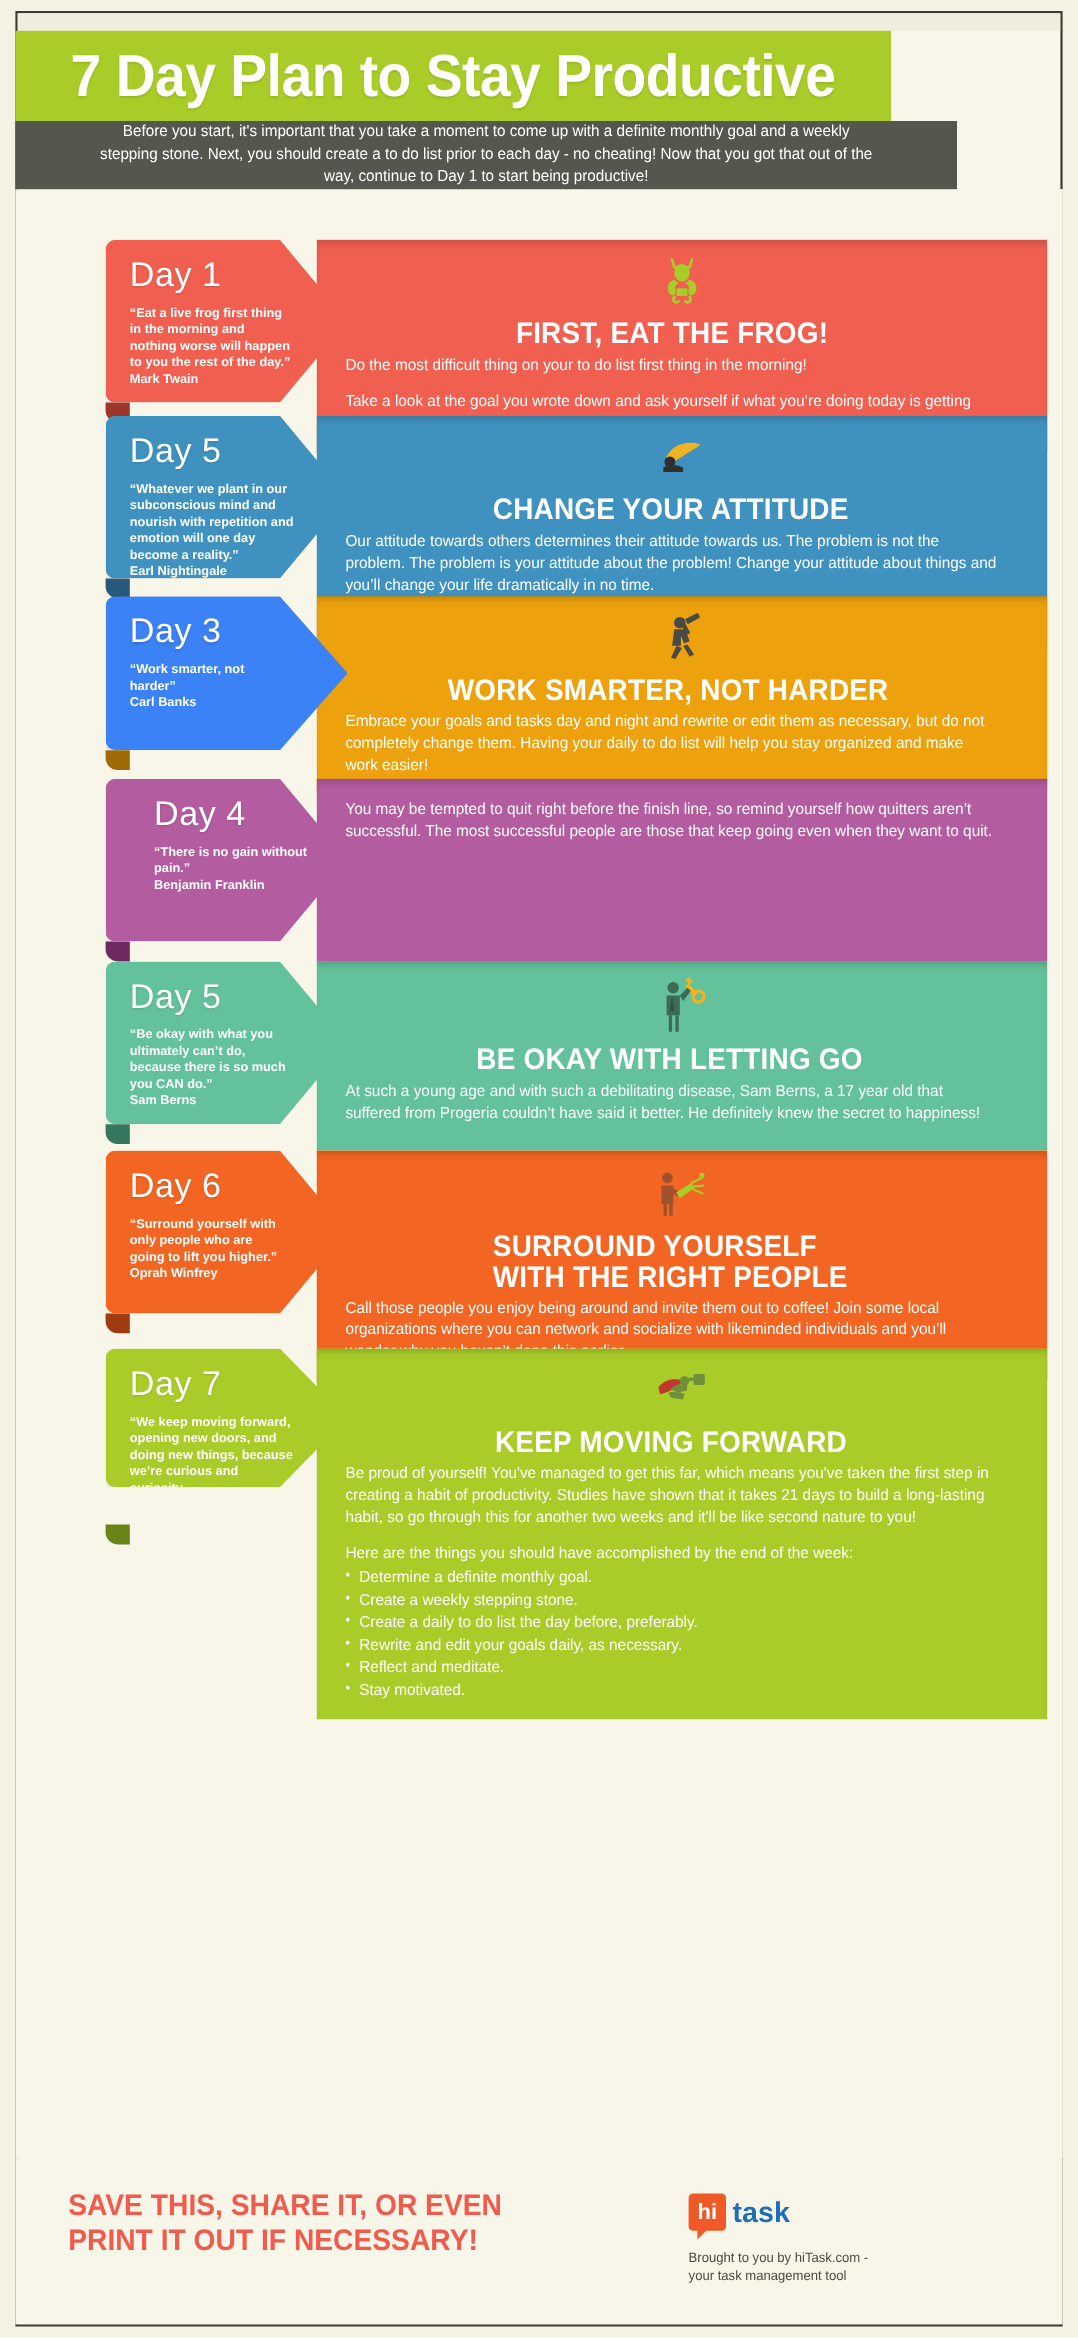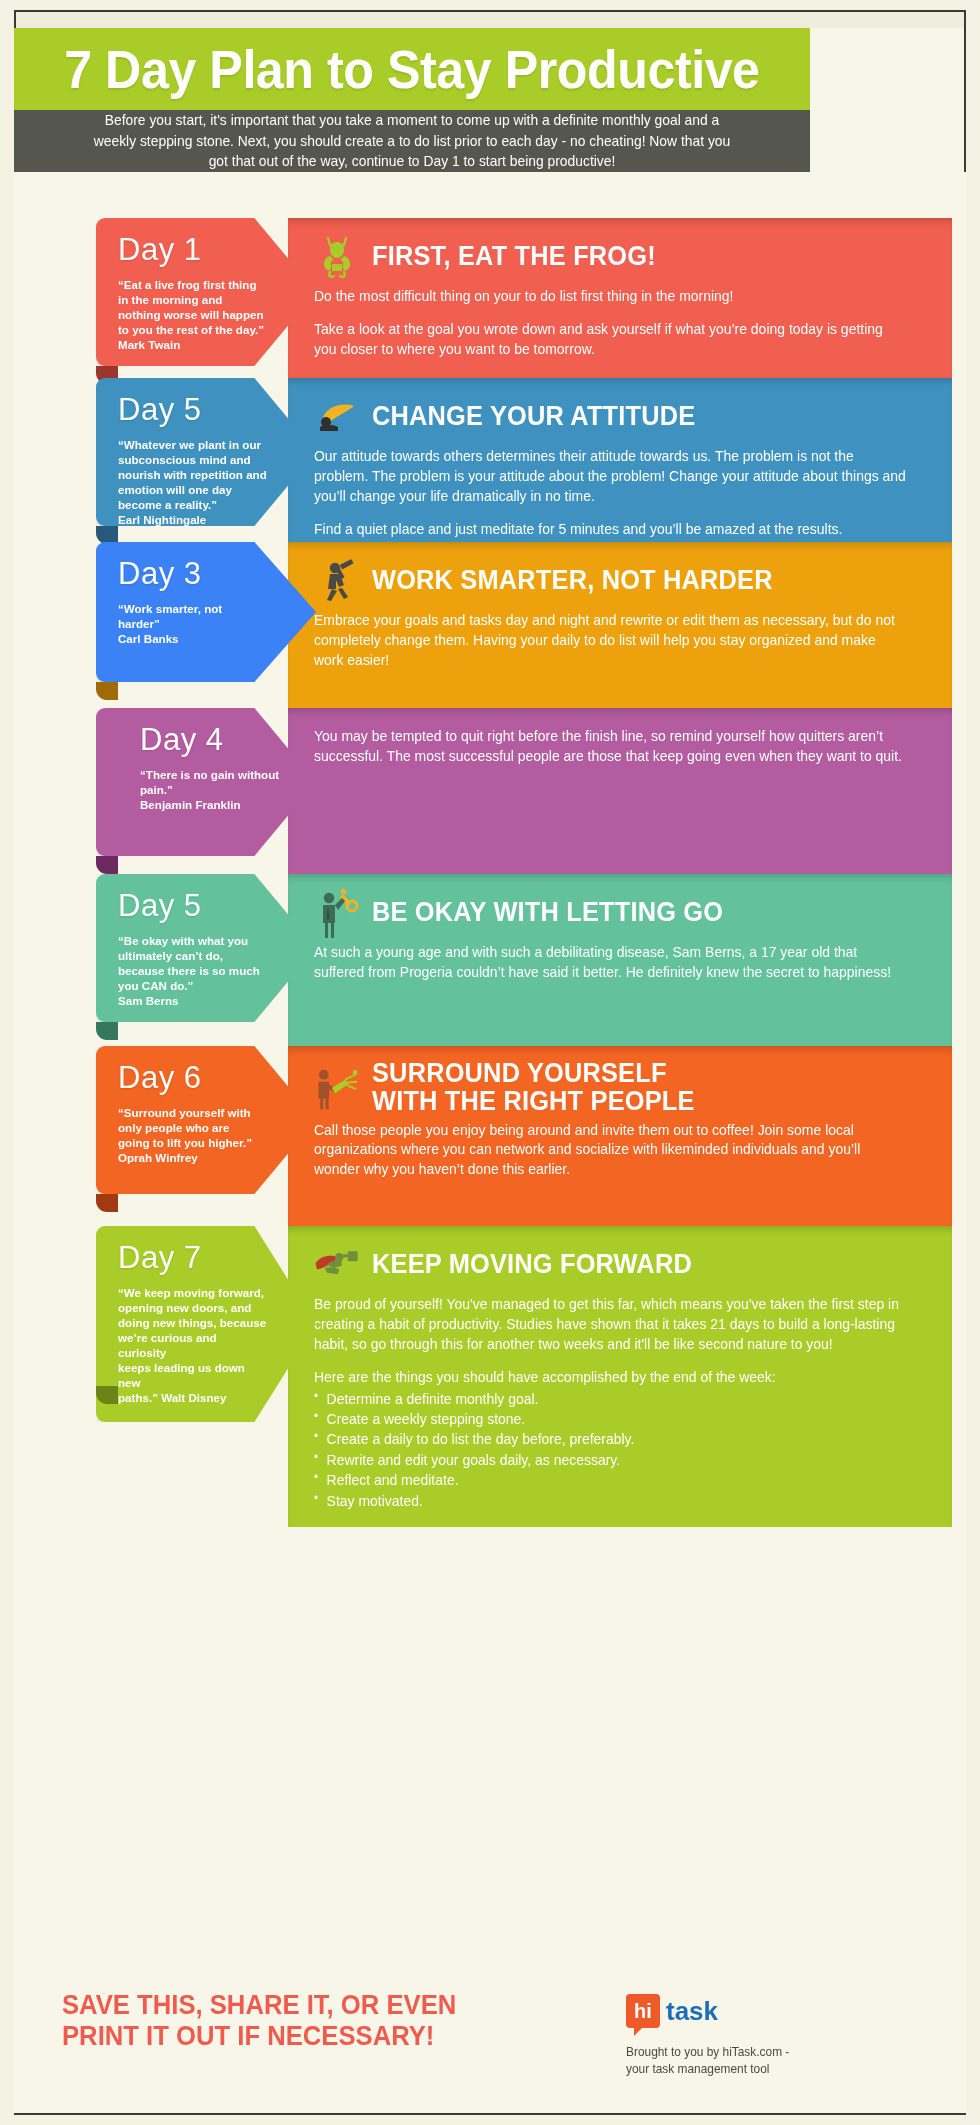--- a/index.html
+++ b/index.html
@@ -46,21 +46,21 @@
     font-weight: bold;
     color: #ffffff;
     letter-spacing: -0.5px;
     transform: scaleX(0.93);
     text-shadow: 0 2px 2px rgba(0,0,0,0.10);
     white-space: nowrap;
   }
   .intro-band {
     position: absolute;
     left: 14px; top: 110px;
-    width: 796px; height: 62px;
+    width: 856px; height: 62px;
     background: #55564e;
     display: flex;
     align-items: center;
     justify-content: center;
     padding: 0 52px;
   }
   .intro-band p {
     color: #ffffff;
     font-size: 14.6px;
     line-height: 1.42;
@@ -87,20 +87,21 @@
     width: 664px;
     padding: 14px 26px 16px 26px;
     color: #ffffff;
     box-shadow: inset 0 7px 9px -5px rgba(0,0,0,0.22);
   }
   .content-head {
     display: flex;
     align-items: center;
     gap: 12px;
     min-height: 44px;
+    flex-direction: column;
   }
   .content-head .icon-box {
     width: 46px; height: 50px;
     flex: 0 0 46px;
     display: flex; align-items: center; justify-content: center;
   }
   .content-head h2 {
     font-family: "Liberation Sans Narrow", "Liberation Sans", sans-serif;
     font-size: 27px;
     font-weight: bold;
@@ -433,21 +434,21 @@
         <p class="content-body">Here are the things you should have accomplished by the end of the week:</p>
         <ul class="content-list">
           <li>Determine a definite monthly goal.</li>
           <li>Create a weekly stepping stone.</li>
           <li>Create a daily to do list the day before, preferably.</li>
           <li>Rewrite and edit your goals daily, as necessary.</li>
           <li>Reflect and meditate.</li>
           <li>Stay motivated.</li>
         </ul>
       </div>
-      <div class="day-tab" style="background: rgb(169, 204, 41); top: 1226px; height: 196px;">
+      <div class="day-tab" style="background: rgb(169, 204, 41); top: 1226px; height: 126px;">
         <h3>Day 7</h3>
         <div class="quote">“We keep moving forward,
 opening new doors, and
 doing new things, because
 we’re curious and curiosity
 keeps leading us down new
 paths.”  Walt Disney</div>
       </div>
       <div class="fold" style="background: rgb(107, 132, 24); top: 1386px;"></div>
     </div>

